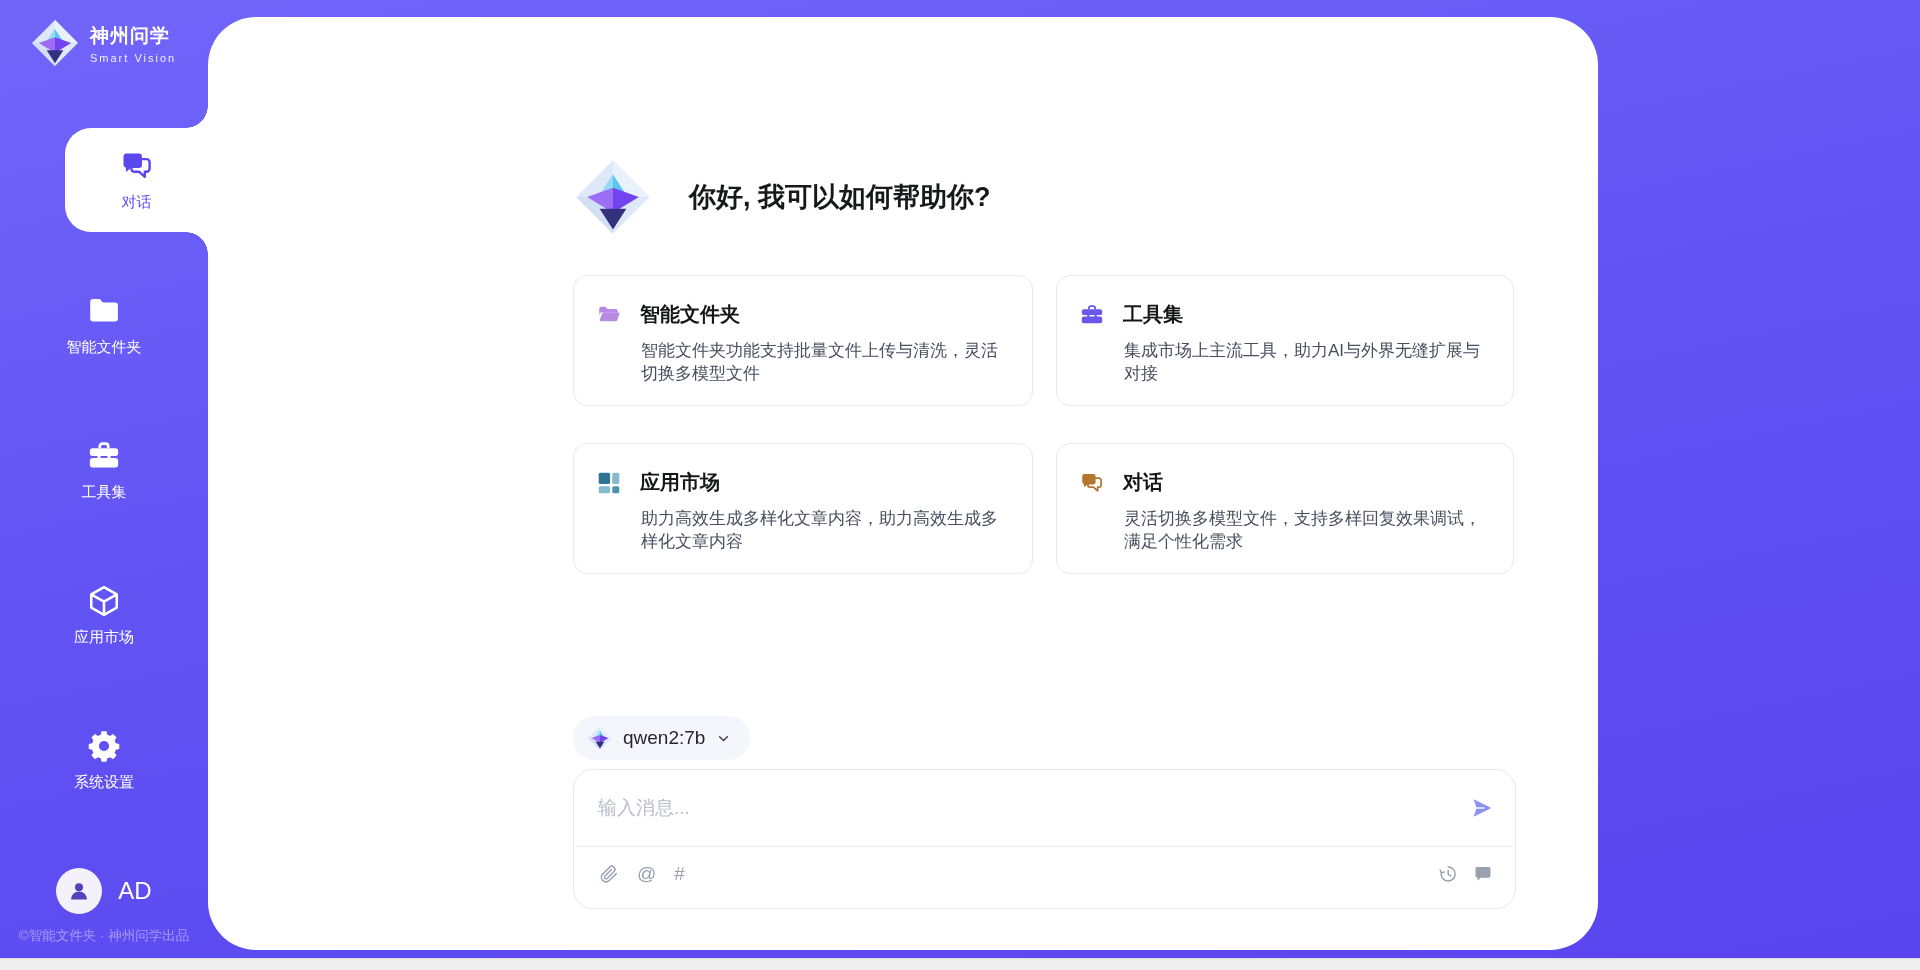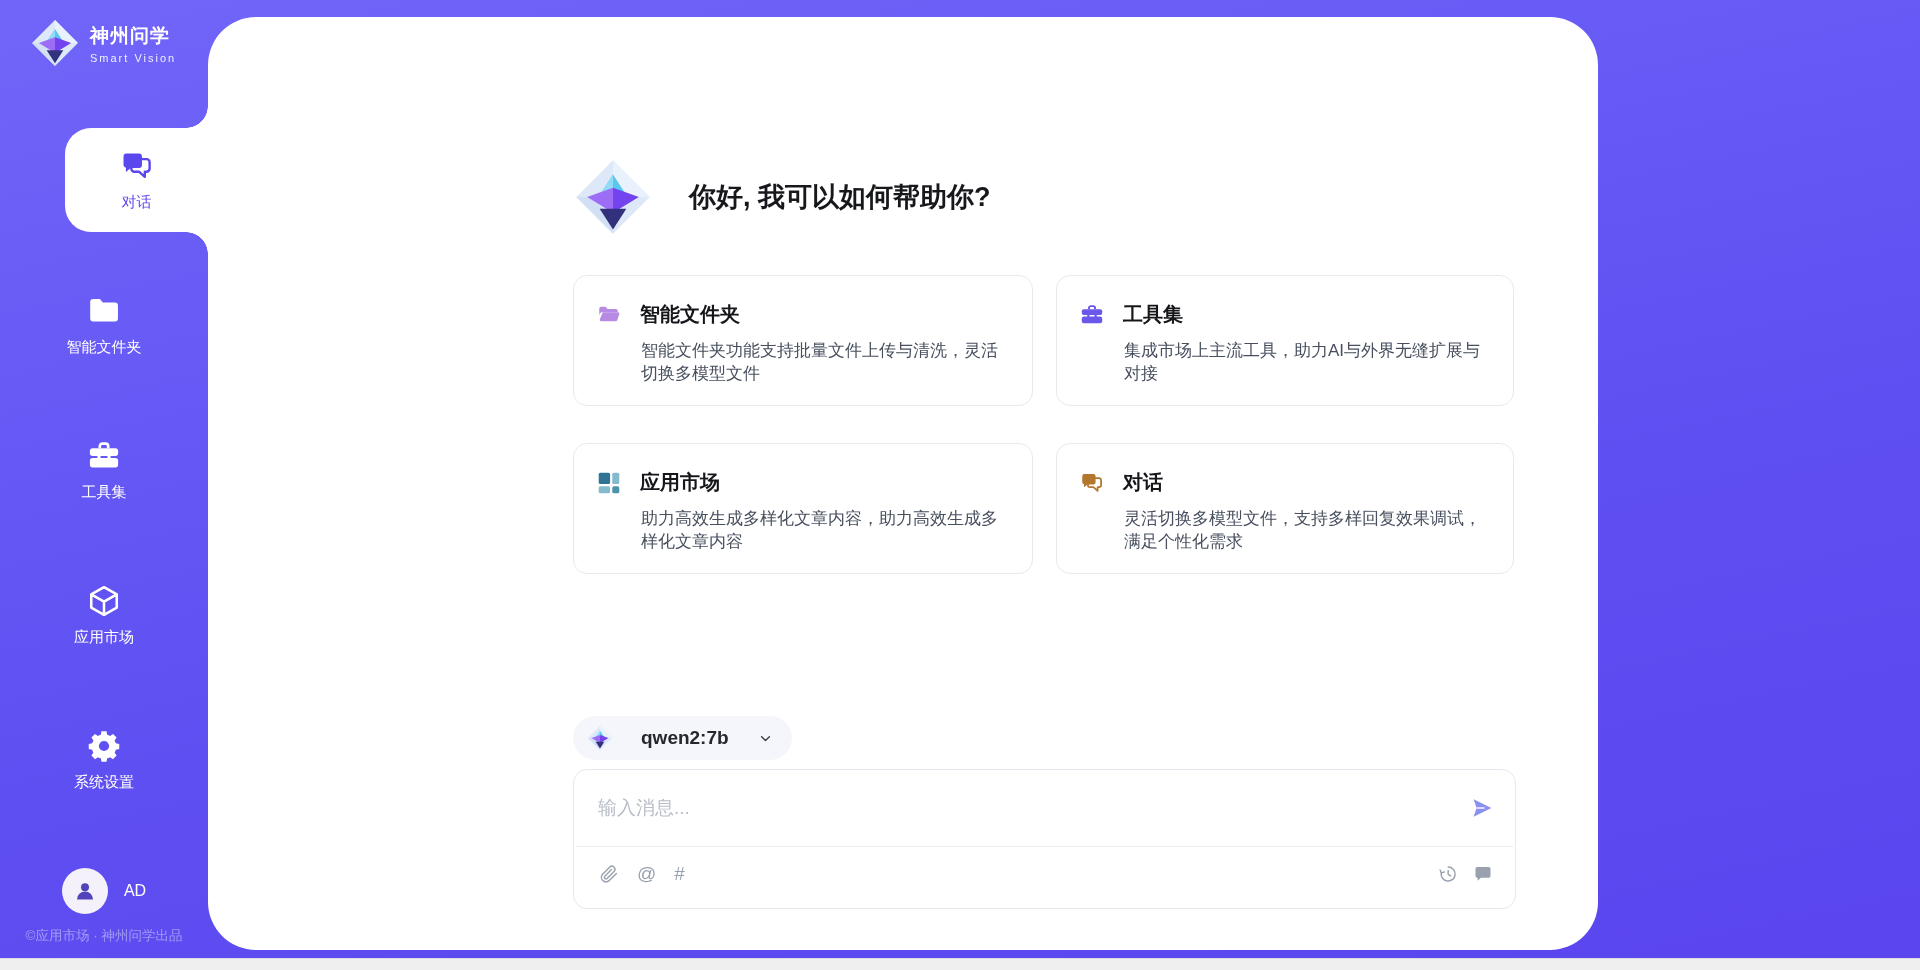--- a/index.html
+++ b/index.html
@@ -24,21 +24,21 @@
   .nav-item.active { left:65px; width:143px; background:#fff; border-radius:26px 0 0 26px; color:#5b47ee; }
   .fillet { position:absolute; right:0; width:22px; height:22px; }
   .fillet.t { top:-22px; background:radial-gradient(circle at 0 0, rgba(0,0,0,0) 21.5px, #fff 22px); }
   .fillet.b { bottom:-22px; background:radial-gradient(circle at 0 100%, rgba(0,0,0,0) 21.5px, #fff 22px); }
 
   .user-chip { position:absolute; left:0; top:868px; width:208px; display:flex; align-items:center;
                justify-content:center; gap:16px; cursor:pointer; }
   .avatar { width:46px; height:46px; border-radius:50%; background:#f4f1fb; display:flex;
             align-items:center; justify-content:center; }
   .avatar svg { width:26px; height:26px; }
-  .user-name { color:#fff; font-size:16px; }
+  .user-name { color:#fff; font-size:24px; }
   .copyright { position:absolute; left:0; top:927px; width:208px; text-align:center;
                color:rgba(255,255,255,0.42); font-size:13.5px; }
 
   
   .panel { position:absolute; left:208px; top:17px; width:1390px; height:933px;
            background:#fff; border-radius:48px; z-index:2; }
 
   .greeting { position:absolute; left:365px; top:140px; display:flex; align-items:center; gap:36px; }
   .greeting .gem { width:80px; height:80px; }
   .greeting h1 { font-size:27px; font-weight:700; color:#17181b; }
@@ -46,28 +46,28 @@
   .cards { position:absolute; left:365px; top:258px; display:grid;
            grid-template-columns:460px 458px; gap:37px 23px; }
   .card { min-height:123px; background:#fff; border:1px solid #e8e9ef; border-radius:14px;
           padding:25px 26px 20px 22px; cursor:pointer; }
   .card-head { display:flex; align-items:center; gap:18px; }
   .card-head svg { width:26px; height:26px; flex:0 0 auto; }
   .card-title { font-size:20px; font-weight:700; color:#15161a; }
   .card-desc { margin:11px 0 0 45px; font-size:17px; line-height:23px; color:#474f5e; }
 
   .model-pill { position:absolute; left:365px; top:699px; height:44px; display:inline-flex;
-                align-items:center; gap:28px; padding:0 18px 0 14px; background:#f5f6fc;
-                border-radius:22px; cursor:pointer;font-weight:bold; }
+                align-items:center; gap:10px; padding:0 18px 0 14px; background:#f5f6fc;
+                border-radius:22px; cursor:pointer; }
   .model-pill .gem { width:26px; height:26px; }
   .model-name { font-size:19px; color:#26272e; }
   .model-pill .chev { width:17px; height:17px; }
 
   .composer { position:absolute; left:365px; top:752px; width:943px; height:140px;
-              background:#fff; border:1px solid #e6e8f0; border-radius:14px; }
+              background:#fff; border:1px solid #e6e8f0; border-radius:20px; }
   .input-row { display:flex; align-items:center; height:76px; padding:0 20px 0 24px; }
   .msg-input { flex:1; border:none; outline:none; font-size:19px; color:#22242b;
                font-family:inherit; background:transparent; }
   .msg-input::placeholder { color:#b8bdc9; }
   .send-btn { width:26px; height:26px; display:flex; align-items:center; justify-content:center;
               cursor:pointer; border:none; background:transparent; }
   .send-btn svg { width:24px; height:24px; }
   .divider { height:1px; background:#ecedf3; margin:0 2px; }
   .tools-row { display:flex; align-items:center; justify-content:space-between; padding:17px 22px 0 25px; }
   .tool-group { display:flex; align-items:center; gap:18px; }
@@ -199,21 +199,21 @@
 
     <div class="user-chip">
       <div class="avatar">
         <svg>
             <use href="#i-person"></use>
           </svg>
       </div>
       <span class="user-name">AD</span>
     </div>
 
-    <div class="copyright">©应用市场 · 神州问学出品</div>
+    <div class="copyright">©智能文件夹 · 神州问学出品</div>
   </aside>
 
   <main class="panel">
 
     <div class="greeting">
       <svg class="gem">
           <use href="#gem"></use>
         </svg>
       <h1>你好, 我可以如何帮助你?</h1>
     </div>

